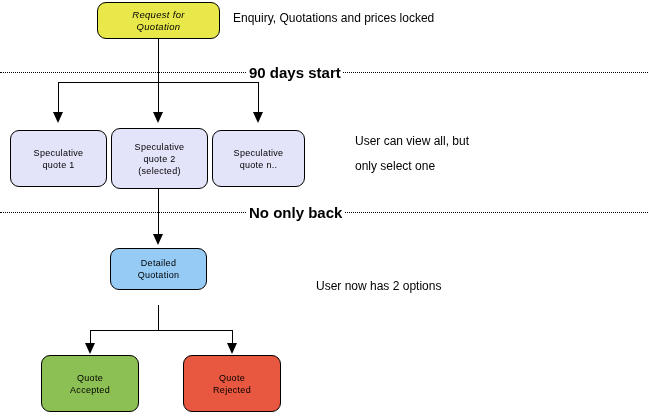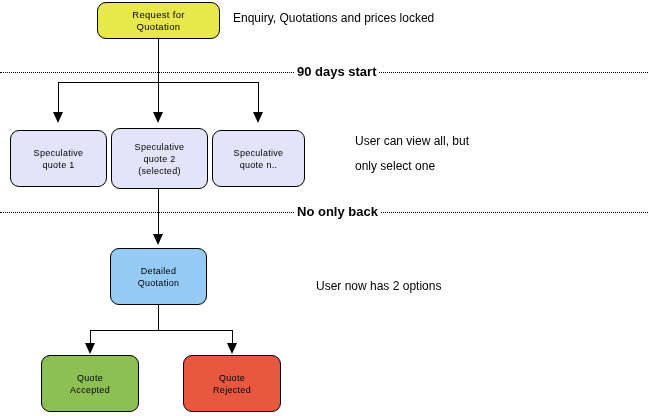--- a/index.html
+++ b/index.html
@@ -28,28 +28,28 @@
     text-align: center;
     color: #000000;
     font-size: 9px;
     line-height: 12px;
     letter-spacing: .3px;
     z-index: 3;
   }
   .node .lbl { display: block; white-space: pre-line; }
 
   .node-rfq        { left: 97px;  top: 2px;   width: 123px; height: 37px;
-                     background: #e8e84a; font-size: 9.5px; }
+                     background: #e8e84a; font-size: 9.5px; font-style: italic; }
   .node-spec1      { left: 10px;  top: 130px; width: 97px;  height: 57px;
                      background: #e3e3fa; }
   .node-spec2      { left: 111px; top: 128px; width: 97px;  height: 61px;
                      background: #e3e3fa; }
   .node-specn      { left: 212px; top: 130px; width: 93px;  height: 57px;
                      background: #e3e3fa; }
-  .node-detailed   { left: 110px; top: 248px; width: 97px;  height: 57px;
+  .node-detailed   { left: 110px; top: 248px; width: 97px;  height: 42px;
                      background: #95cbf5; }
   .node-accepted   { left: 41px;  top: 355px; width: 98px;  height: 57px;
                      background: #8cbf54; }
   .node-rejected   { left: 183px; top: 355px; width: 98px;  height: 57px;
                      background: #e8573f; }
 
   
   .conn {
     position: absolute;
     background: #000000;
@@ -98,28 +98,27 @@
     height: 0;
     border-top: 1px dotted #000000;
     z-index: 1;
   }
   .divider-90days { top: 72px; }
   .divider-nogoing { top: 212px; }
 
   .divider-label {
     position: absolute;
     font-family: "Liberation Sans", sans-serif;
-    font-size: 13px;
+    font-size: 15px;
     font-weight: bold;
     color: #000000;
     background: #ffffff;
     padding: 0 2px;
     white-space: nowrap;
     z-index: 4;
-    margin-left: 48px;
   }
   .lab-90days  { left: 247px; top: 64px; }
   .lab-nogoing { left: 247px; top: 204px; }
 
   
   .annotation {
     position: absolute;
     font-family: "Liberation Sans", sans-serif;
     font-size: 12px;
     line-height: 25px;

